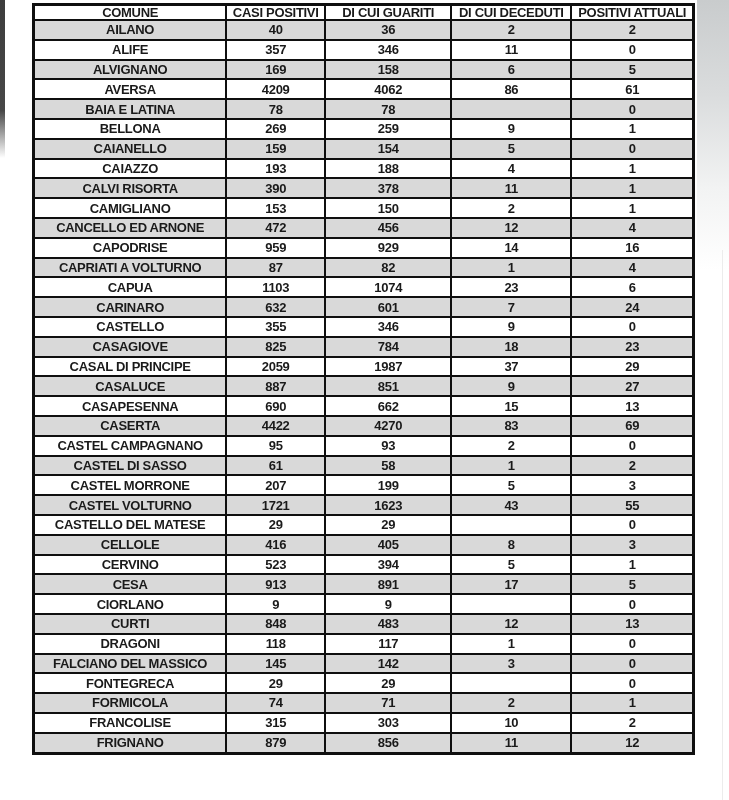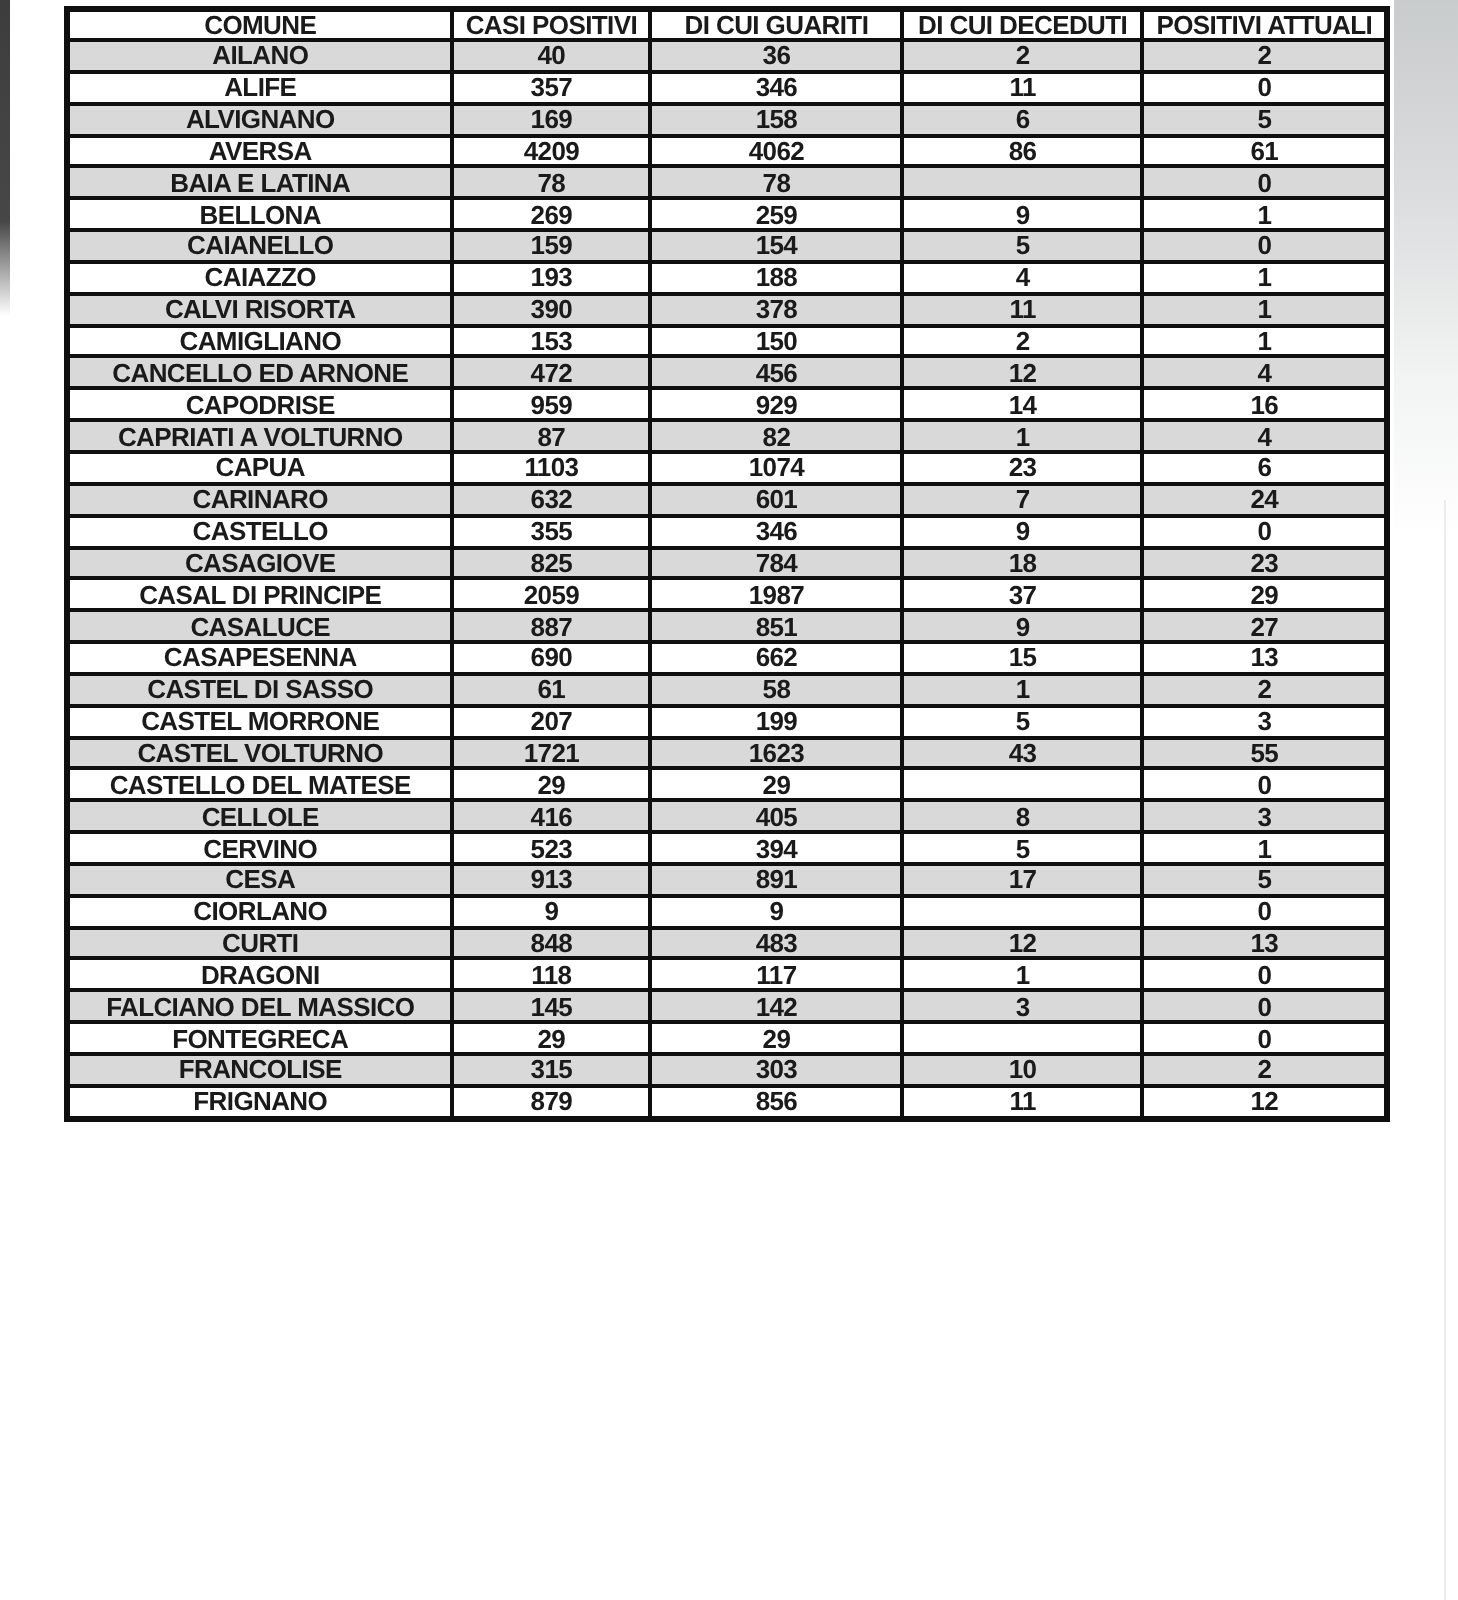--- a/index.html
+++ b/index.html
@@ -39,21 +39,21 @@
     top: 250px;
     width: 1px;
     height: 550px;
     background: #ececec;
   }
   table.data-table {
     position: absolute;
     left: 32px;
     top: 3px;
     width: 663px;
-    height: 558px;
+    height: 752px;
     border-collapse: collapse;
     table-layout: fixed;
     background: #ffffff;
   }
   table.data-table th,
   table.data-table td {
     border: 2px solid #0f0f0f;
     padding: 0 2px;
     text-align: center;
     vertical-align: middle;
@@ -240,20 +240,34 @@
           <td>27</td>
         </tr>
         <tr>
           <td>CASAPESENNA</td>
           <td>690</td>
           <td>662</td>
           <td>15</td>
           <td>13</td>
         </tr>
         <tr>
+          <td>CASERTA</td>
+          <td>4422</td>
+          <td>4270</td>
+          <td>83</td>
+          <td>69</td>
+        </tr>
+        <tr>
+          <td>CASTEL CAMPAGNANO</td>
+          <td>95</td>
+          <td>93</td>
+          <td>2</td>
+          <td>0</td>
+        </tr>
+        <tr>
           <td>CASTEL DI SASSO</td>
           <td>61</td>
           <td>58</td>
           <td>1</td>
           <td>2</td>
         </tr>
         <tr>
           <td>CASTEL MORRONE</td>
           <td>207</td>
           <td>199</td>
@@ -324,20 +338,27 @@
           <td>0</td>
         </tr>
         <tr>
           <td>FONTEGRECA</td>
           <td>29</td>
           <td>29</td>
           <td></td>
           <td>0</td>
         </tr>
         <tr>
+          <td>FORMICOLA</td>
+          <td>74</td>
+          <td>71</td>
+          <td>2</td>
+          <td>1</td>
+        </tr>
+        <tr>
           <td>FRANCOLISE</td>
           <td>315</td>
           <td>303</td>
           <td>10</td>
           <td>2</td>
         </tr>
         <tr>
           <td>FRIGNANO</td>
           <td>879</td>
           <td>856</td>

